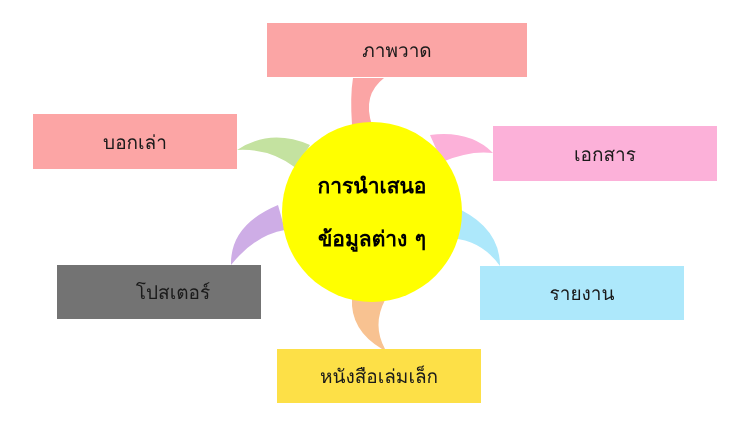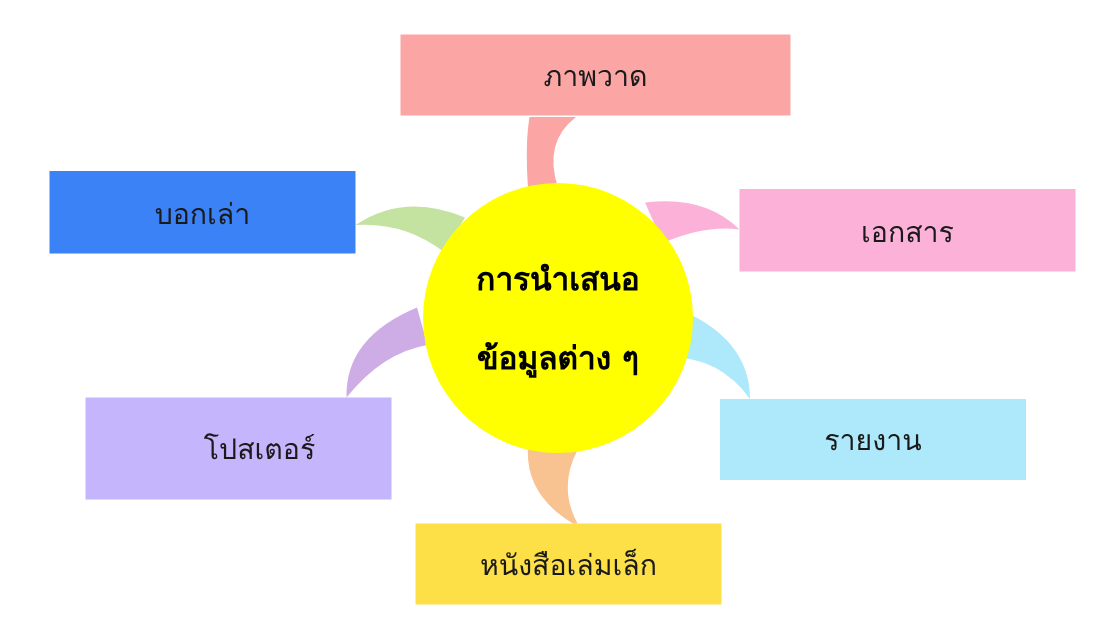--- a/index.html
+++ b/index.html
@@ -31,29 +31,29 @@
 
     <path fill="#ADE8FB" d="M500,266 Q500,225 450,205 L446,238 Q480,238 500,266 Z"></path>
 
     <path fill="#F8C291" d="M352,298 Q350,330 382,349 L385,349 Q372,325 385,300 Z"></path>
   </svg>
 
   <div class="box" style="left:267px; top:23px; width:260px; height:54px; background:#FBA5A5;">
     <span>ภาพวาด</span>
   </div>
 
-  <div class="box" style="left:33px; top:114px; width:204px; height:55px; background:#3b82f6;">
+  <div class="box" style="left:33px; top:114px; width:204px; height:55px; background:#fca5a5;">
     <span>บอกเล่า</span>
   </div>
 
   <div class="box" style="left:493px; top:126px; width:224px; height:55px; background:#FCB1D9;align-items:center;">
     <span>เอกสาร</span>
   </div>
 
-  <div class="box" style="left:57px; top:265px; width:204px; height:68px; background:#c4b5fd;padding-left:28px;">
+  <div class="box" style="left:57px; top:265px; width:204px; height:54px; background:#737373;padding-left:28px;">
     <span>โปสเตอร์</span>
   </div>
 
   <div class="box" style="left:480px; top:266px; width:204px; height:54px; background:#ADE8FB;">
     <span>รายงาน</span>
   </div>
 
   <div class="box" style="left:277px; top:349px; width:204px; height:54px; background:#fde047;">
     <span>หนังสือเล่มเล็ก</span>
   </div>

